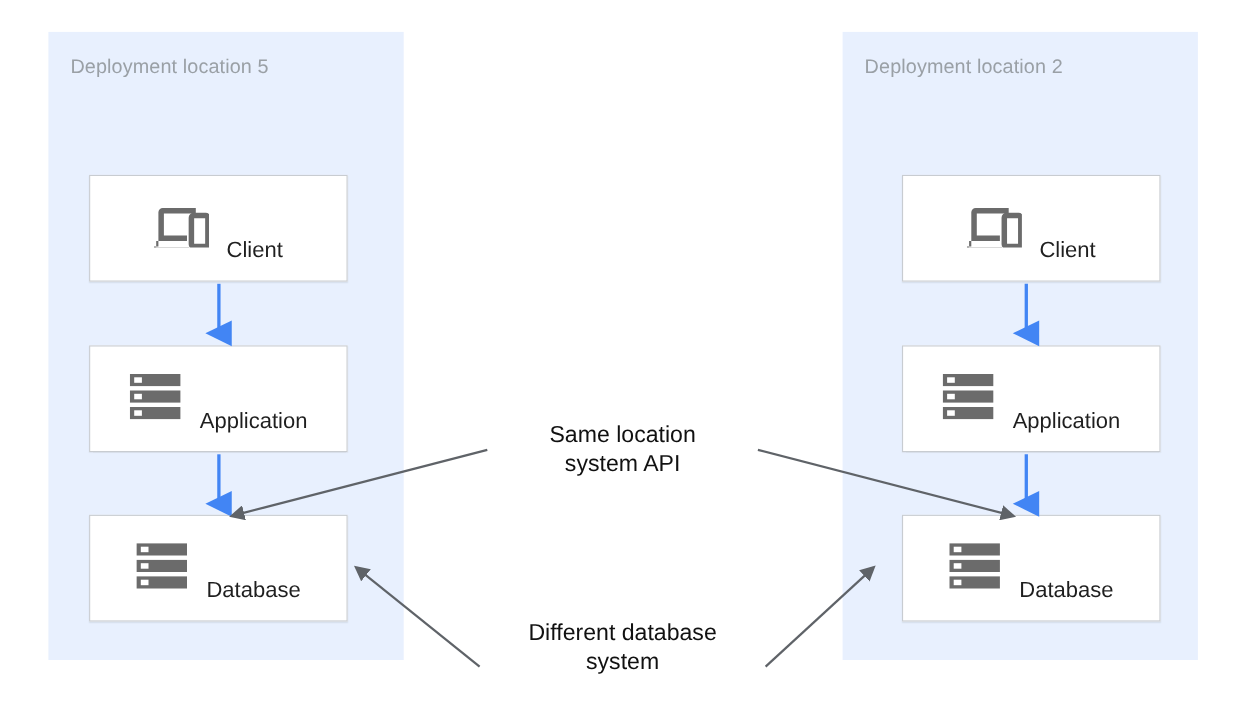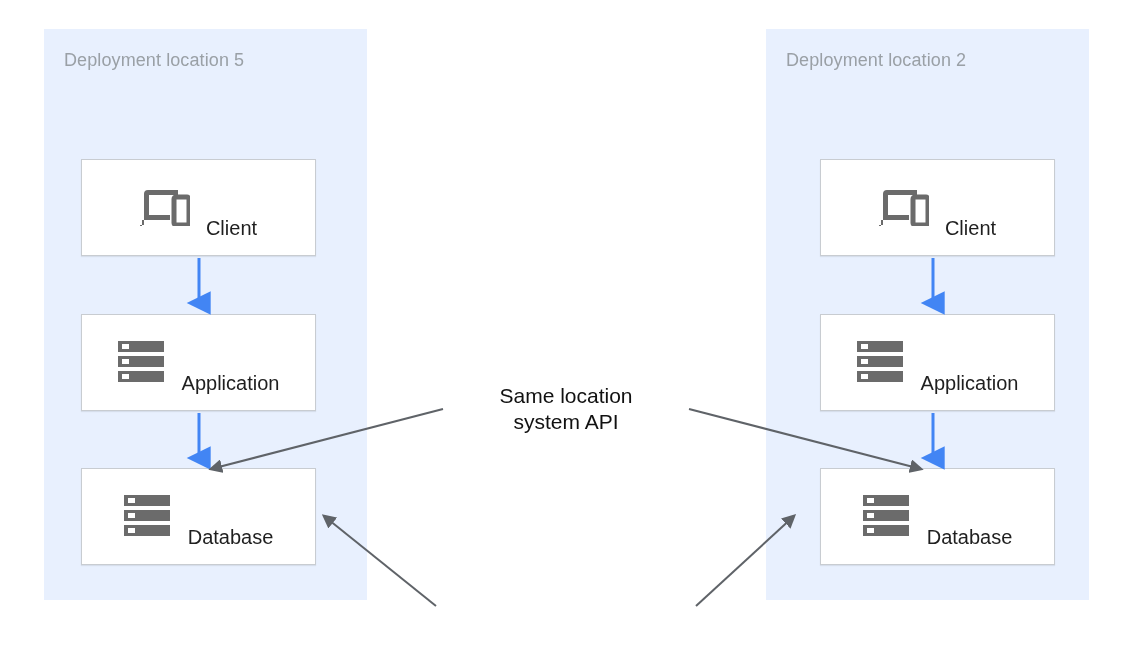--- a/index.html
+++ b/index.html
@@ -193,14 +193,16 @@
     <line x1="443" y1="409" x2="211" y2="469" stroke="#5f6368" stroke-width="2" marker-end="url(#grayHead)"></line>
     <line x1="689" y1="409" x2="921" y2="469" stroke="#5f6368" stroke-width="2" marker-end="url(#grayHead)"></line>
 
     <line x1="436" y1="606" x2="324" y2="516" stroke="#5f6368" stroke-width="2" marker-end="url(#grayHead)"></line>
     <line x1="696" y1="606" x2="794" y2="516" stroke="#5f6368" stroke-width="2" marker-end="url(#grayHead)"></line>
   </svg>
 
   <div class="annot" style="left:469px; top:383px; width:194px;">Same location
 system API</div>
 
+  <div class="annot" style="left:462px; top:563px; width:208px;">Different database
+system</div>
 
 </div>
 
 </body></html>

